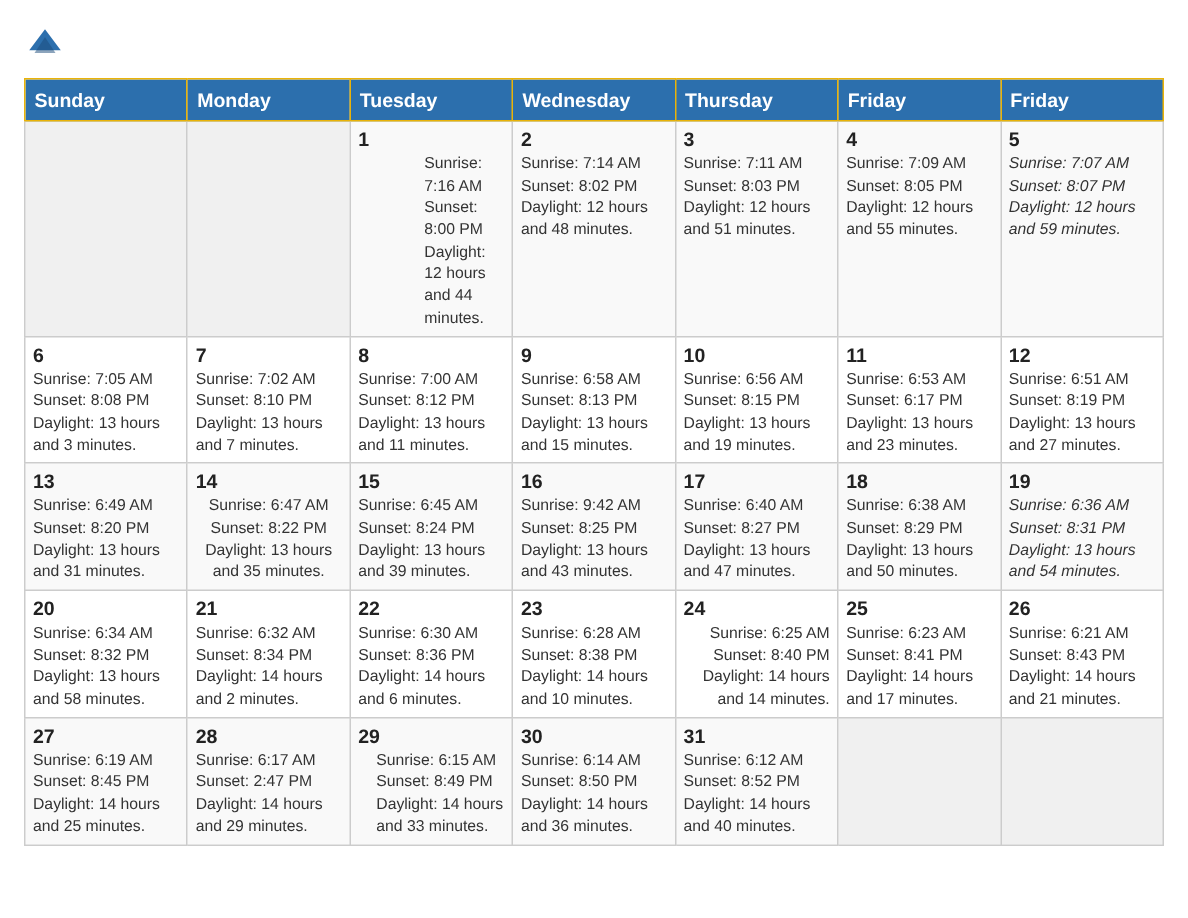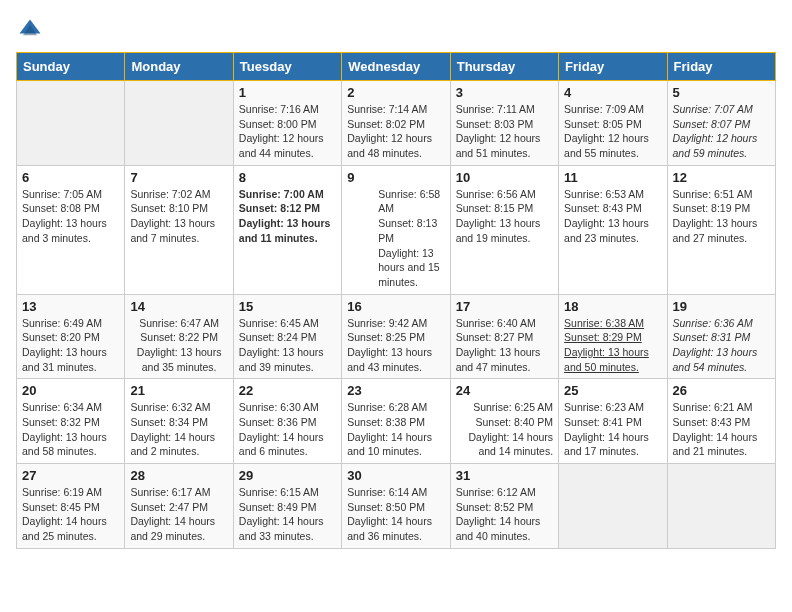--- a/index.html
+++ b/index.html
@@ -121,21 +121,21 @@
         <th>Friday</th>
         <th>Friday</th>
       </tr>
   </thead>
   <tbody id="calendar-body">
   <tr>
         <td class="empty-cell"></td>
         <td class="empty-cell"></td>
         <td>
           <span class="day-number">1</span>
-          <div class="day-info" style="white-space: pre-line;">Sunrise: 7:16 AM
+          <div class="day-info" style="white-space: pre-line; margin-left: 44px;">Sunrise: 7:16 AM
 Sunset: 8:00 PM
 Daylight: 12 hours and 44 minutes.</div>
         </td>
         <td>
           <span class="day-number">2</span>
           <div class="day-info" style="white-space: pre-line;">Sunrise: 7:14 AM
 Sunset: 8:02 PM
 Daylight: 12 hours and 48 minutes.</div>
         </td>
         <td>
@@ -165,40 +165,40 @@
 Daylight: 13 hours and 3 minutes.</div>
         </td>
         <td>
           <span class="day-number">7</span>
           <div class="day-info" style="white-space: pre-line;">Sunrise: 7:02 AM
 Sunset: 8:10 PM
 Daylight: 13 hours and 7 minutes.</div>
         </td>
         <td>
           <span class="day-number">8</span>
-          <div class="day-info" style="white-space: pre-line; font-weight: bold;">Sunrise: 7:00 AM
+          <div class="day-info" style="white-space: pre-line;">Sunrise: 7:00 AM
 Sunset: 8:12 PM
 Daylight: 13 hours and 11 minutes.</div>
         </td>
         <td>
           <span class="day-number">9</span>
-          <div class="day-info" style="white-space: pre-line; margin-left: 31px;">Sunrise: 6:58 AM
+          <div class="day-info" style="white-space: pre-line;">Sunrise: 6:58 AM
 Sunset: 8:13 PM
 Daylight: 13 hours and 15 minutes.</div>
         </td>
         <td>
           <span class="day-number">10</span>
           <div class="day-info" style="white-space: pre-line;">Sunrise: 6:56 AM
 Sunset: 8:15 PM
 Daylight: 13 hours and 19 minutes.</div>
         </td>
         <td>
           <span class="day-number">11</span>
           <div class="day-info" style="white-space: pre-line;">Sunrise: 6:53 AM
-Sunset: 8:43 PM
+Sunset: 6:17 PM
 Daylight: 13 hours and 23 minutes.</div>
         </td>
         <td>
           <span class="day-number">12</span>
           <div class="day-info" style="white-space: pre-line;">Sunrise: 6:51 AM
 Sunset: 8:19 PM
 Daylight: 13 hours and 27 minutes.</div>
         </td>
       </tr>
       <tr>
@@ -227,21 +227,21 @@
 Daylight: 13 hours and 43 minutes.</div>
         </td>
         <td>
           <span class="day-number">17</span>
           <div class="day-info" style="white-space: pre-line;">Sunrise: 6:40 AM
 Sunset: 8:27 PM
 Daylight: 13 hours and 47 minutes.</div>
         </td>
         <td>
           <span class="day-number">18</span>
-          <div class="day-info" style="white-space: pre-line; text-decoration: underline;">Sunrise: 6:38 AM
+          <div class="day-info" style="white-space: pre-line;">Sunrise: 6:38 AM
 Sunset: 8:29 PM
 Daylight: 13 hours and 50 minutes.</div>
         </td>
         <td>
           <span class="day-number">19</span>
           <div class="day-info" style="white-space: pre-line; font-style: italic;">Sunrise: 6:36 AM
 Sunset: 8:31 PM
 Daylight: 13 hours and 54 minutes.</div>
         </td>
       </tr>
@@ -297,21 +297,21 @@
 Daylight: 14 hours and 25 minutes.</div>
         </td>
         <td>
           <span class="day-number">28</span>
           <div class="day-info" style="white-space: pre-line;">Sunrise: 6:17 AM
 Sunset: 2:47 PM
 Daylight: 14 hours and 29 minutes.</div>
         </td>
         <td>
           <span class="day-number">29</span>
-          <div class="day-info" style="white-space: pre-line;">Sunrise: 6:15 AM
+          <div class="day-info" style="white-space: pre-line; margin-left: 12px;">Sunrise: 6:15 AM
 Sunset: 8:49 PM
 Daylight: 14 hours and 33 minutes.</div>
         </td>
         <td>
           <span class="day-number">30</span>
           <div class="day-info" style="white-space: pre-line;">Sunrise: 6:14 AM
 Sunset: 8:50 PM
 Daylight: 14 hours and 36 minutes.</div>
         </td>
         <td>

